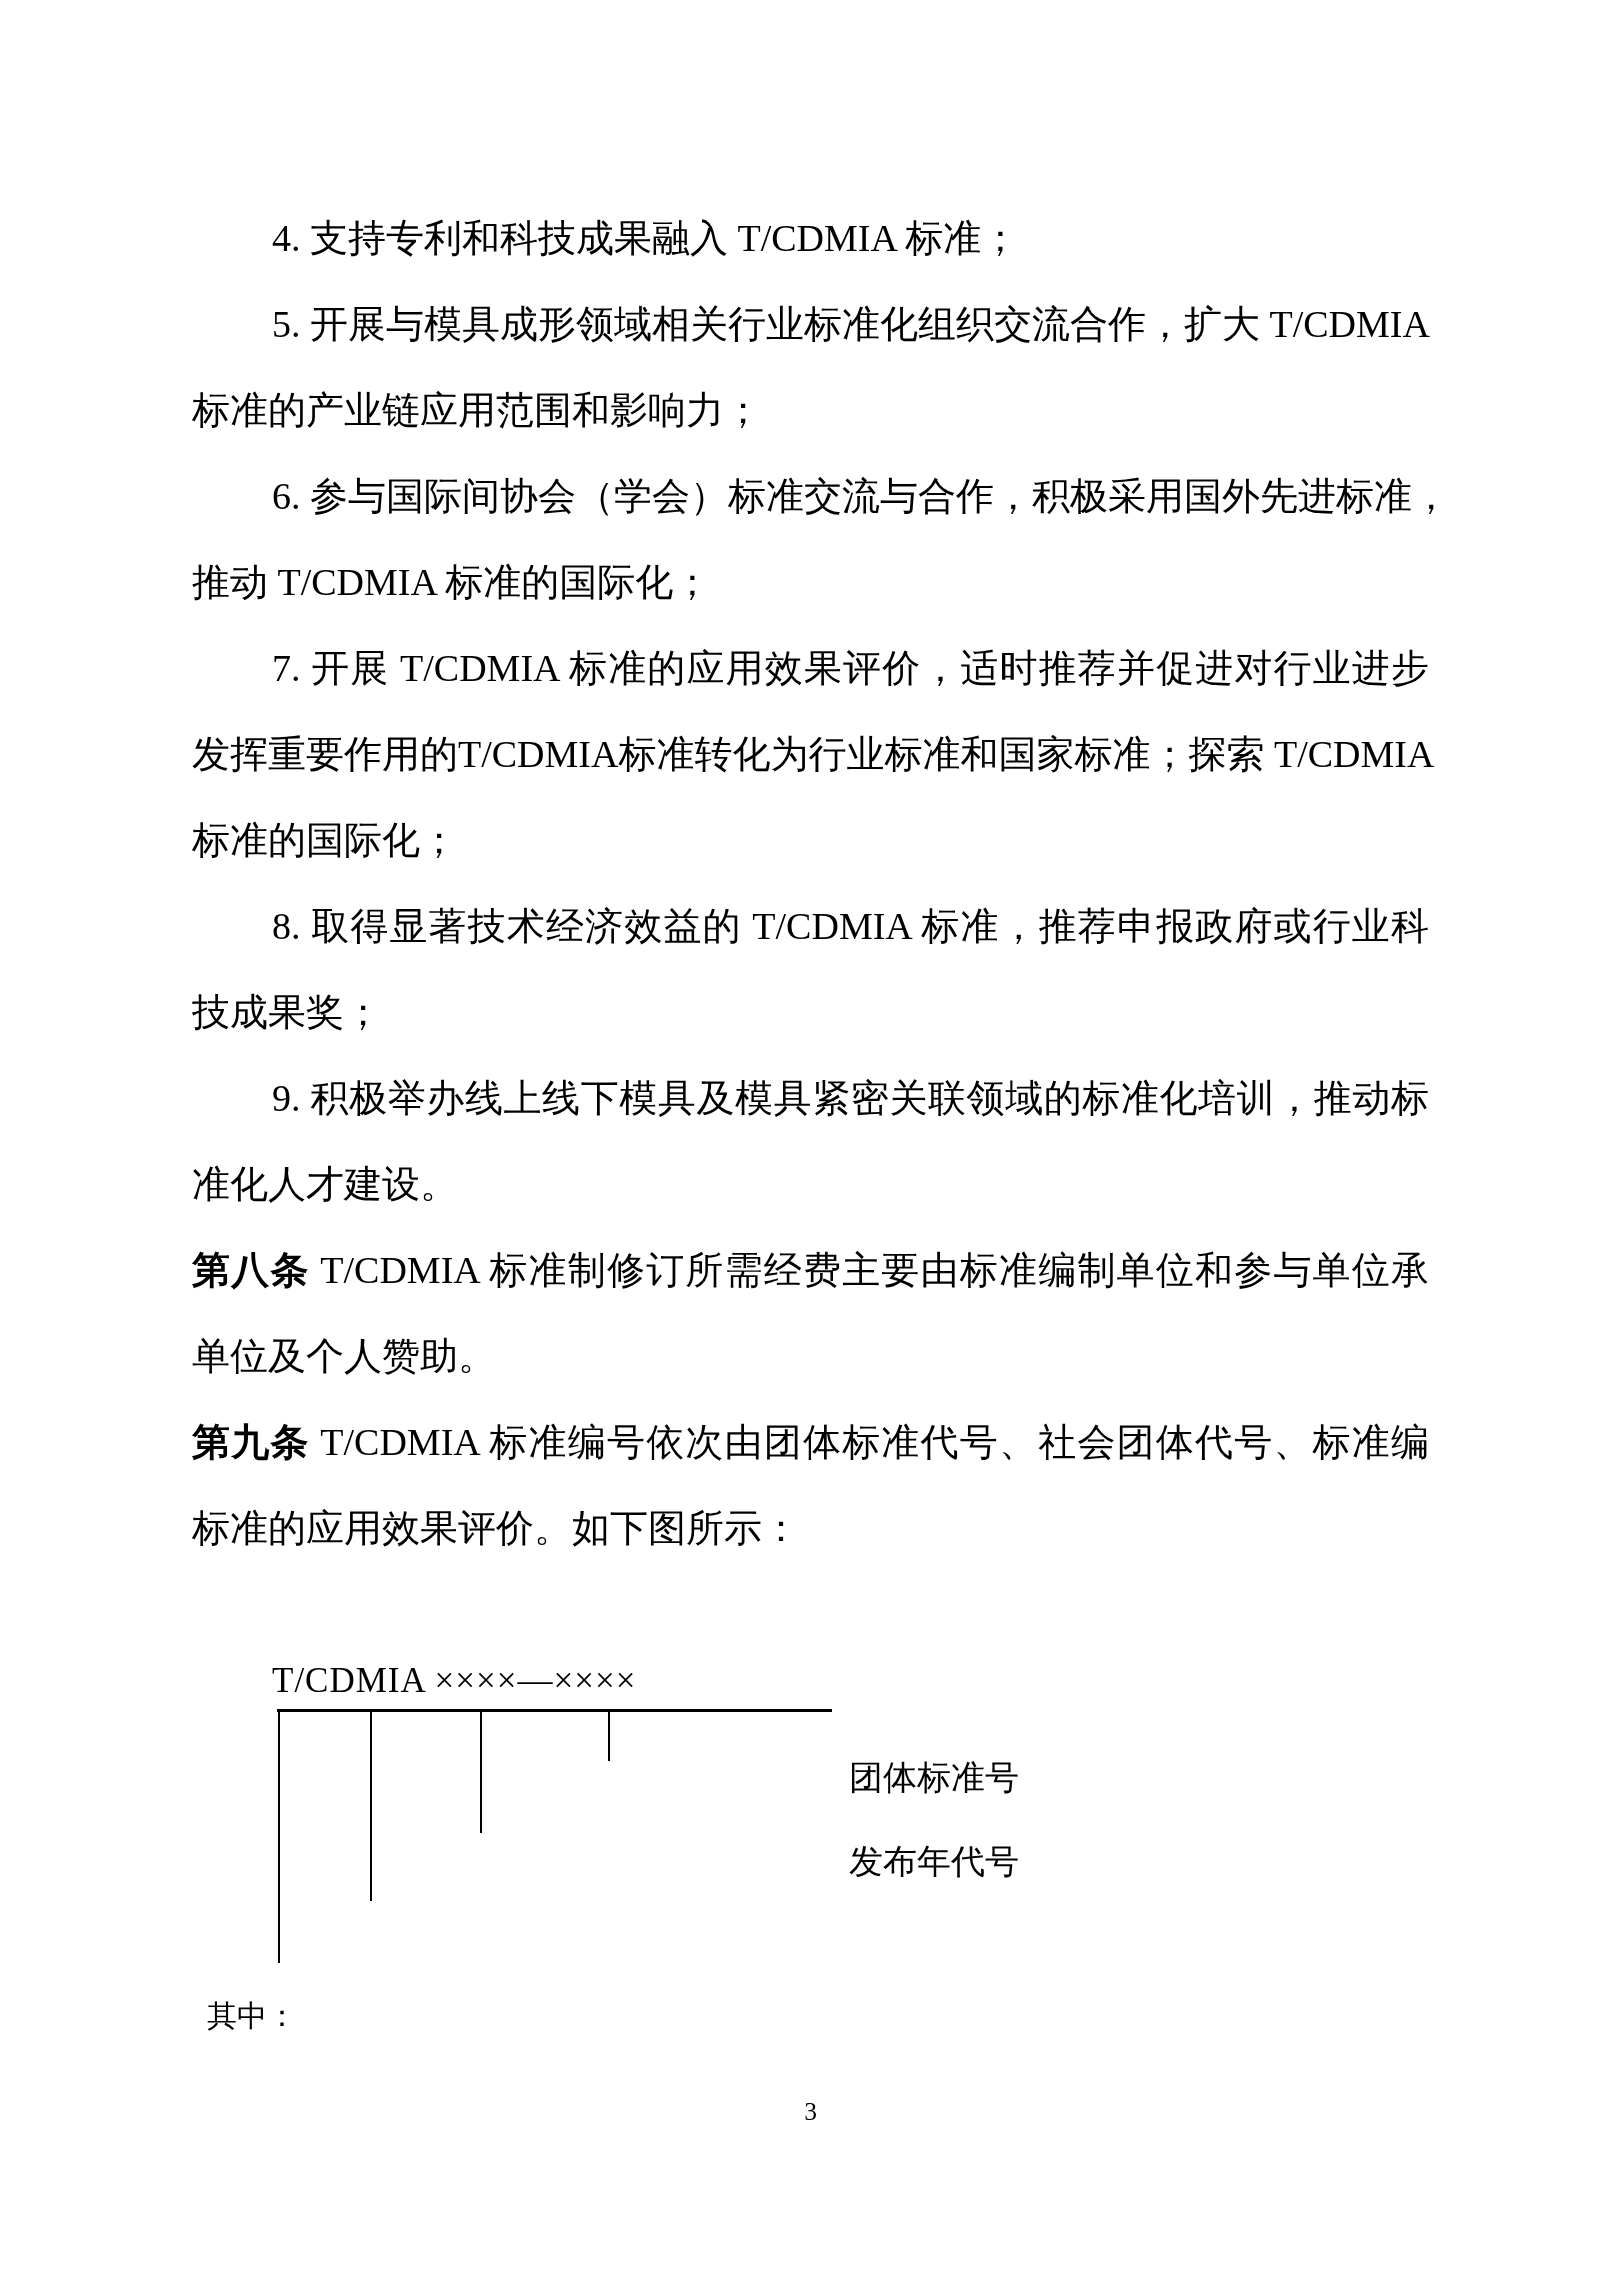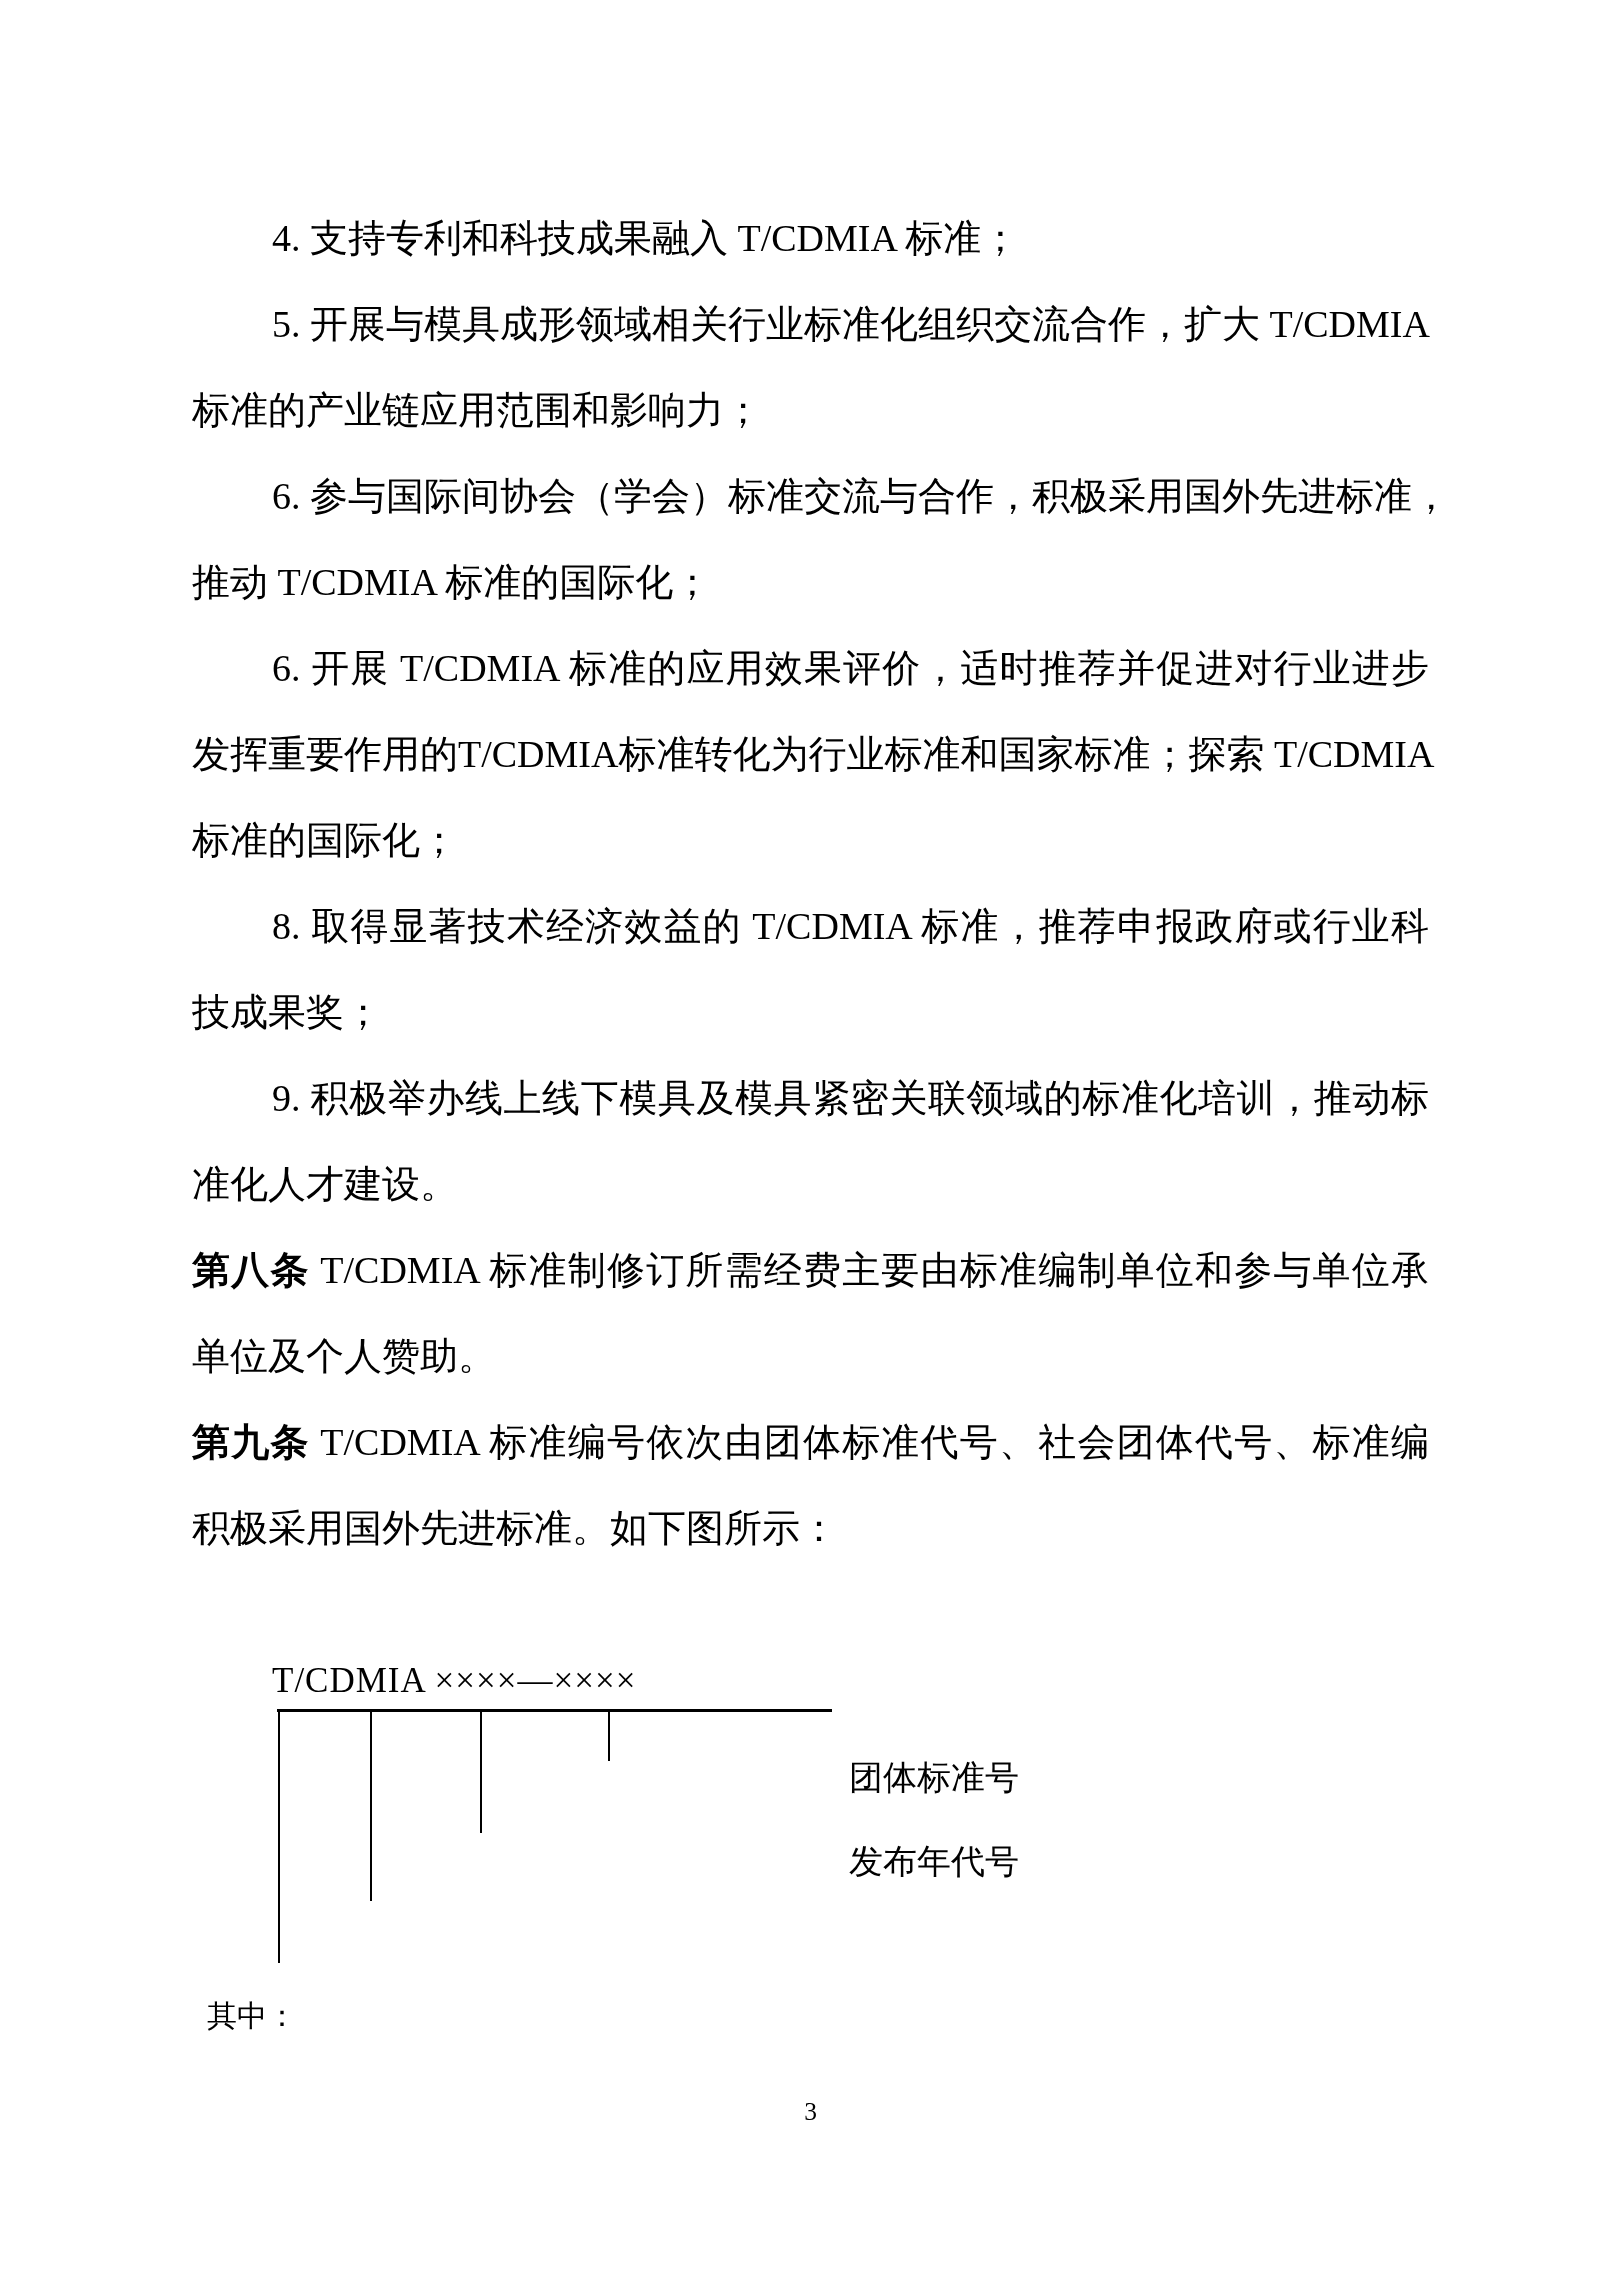--- a/index.html
+++ b/index.html
@@ -101,31 +101,31 @@
 <body>
 
 <div class="page">
 
   <div class="body-text" id="body-lines">
       <div class="line ind">4. 支持专利和科技成果融入 T/CDMIA 标准；</div>
       <div class="line ind fj">5. 开展与模具成形领域相关行业标准化组织交流合作，扩大 T/CDMIA</div>
       <div class="line">标准的产业链应用范围和影响力；</div>
       <div class="line ind fj">6. 参与国际间协会（学会）标准交流与合作，积极采用国外先进标准，</div>
       <div class="line">推动 T/CDMIA 标准的国际化；</div>
-      <div class="line ind fj">6. 开展 T/CDMIA 标准的应用效果评价，适时推荐并促进对行业进步</div>
+      <div class="line ind fj">7. 开展 T/CDMIA 标准的应用效果评价，适时推荐并促进对行业进步</div>
       <div class="line fj">发挥重要作用的T/CDMIA标准转化为行业标准和国家标准；探索 T/CDMIA</div>
       <div class="line">标准的国际化；</div>
       <div class="line ind fj">8. 取得显著技术经济效益的 T/CDMIA 标准，推荐申报政府或行业科</div>
       <div class="line">技成果奖；</div>
       <div class="line ind fj">9. 积极举办线上线下模具及模具紧密关联领域的标准化培训，推动标</div>
       <div class="line">准化人才建设。</div>
       <div class="line fj"><span class="bp">第八条</span> T/CDMIA 标准制修订所需经费主要由标准编制单位和参与单位承</div>
       <div class="line">单位及个人赞助。</div>
       <div class="line fj"><span class="bp">第九条</span> T/CDMIA 标准编号依次由团体标准代号、社会团体代号、标准编</div>
-      <div class="line">积极采用国外先进标准。如下图所示：</div>
+      <div class="line">标准的应用效果评价。如下图所示：</div>
     </div>
 
   <div>
     <div class="dcode">T/CDMIA ××××—××××</div>
     <div class="hline"></div>
     <div class="tick tick1"></div>
     <div class="tick tick2"></div>
     <div class="tick tick3"></div>
     <div class="tick tick4"></div>
     <div class="dlabel dlabel1">团体标准号</div>

